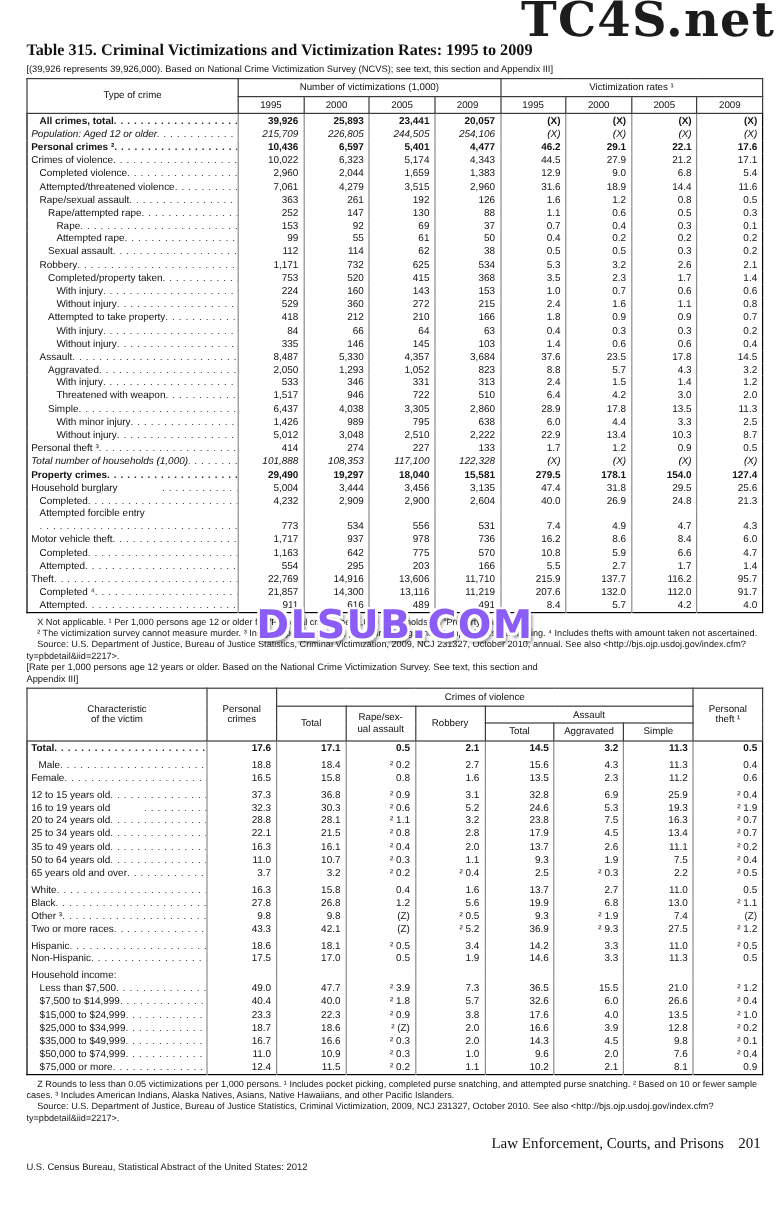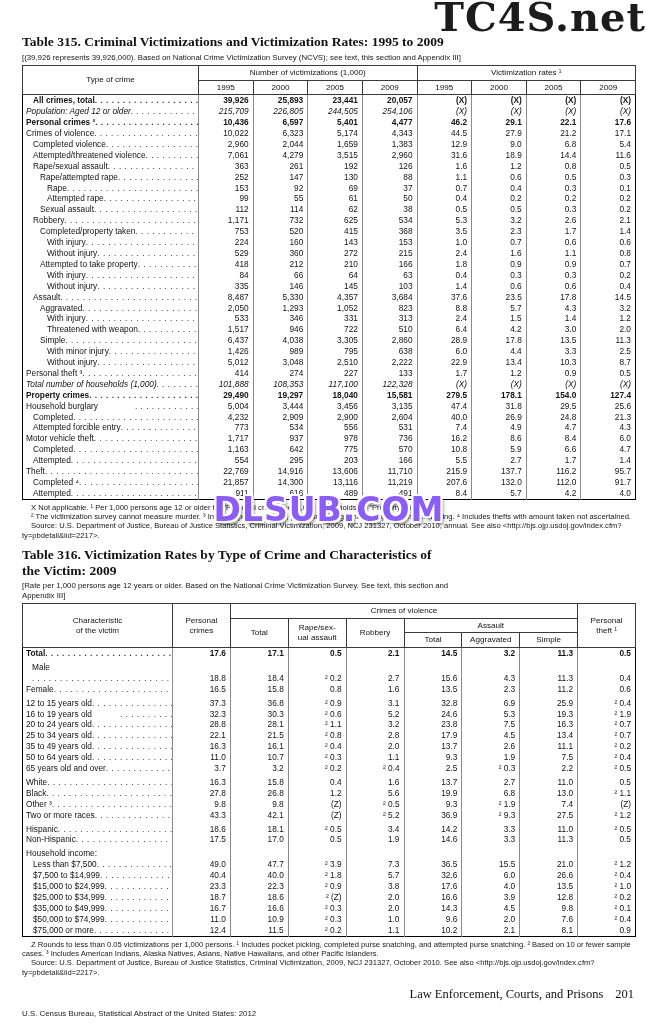--- a/index.html
+++ b/index.html
@@ -545,21 +545,21 @@
             <td class="num">2,909</td>
             <td class="num">2,900</td>
             <td class="num">2,604</td>
             <td class="num">40.0</td>
             <td class="num">26.9</td>
             <td class="num">24.8</td>
             <td class="num">21.3</td>
           </tr>
           <tr>
             <td class="stub">
-              <div class="sw" style="padding-left: 7px;">
+              <div class="sw" style="padding-left: 7px; flex-direction: column;">
                 <span class="lab">Attempted forcible entry</span>
                 <span class="dots"> . . . . . . . . . . . . . . . . . . . . . . . . . . . . . . . . . . . . . . . . . . . . . . . . . . . . . . . . . . . . </span>
               </div>
             </td>
             <td class="num">773</td>
             <td class="num">534</td>
             <td class="num">556</td>
             <td class="num">531</td>
             <td class="num">7.4</td>
             <td class="num">4.9</td>
@@ -665,22 +665,20 @@
         </tbody>
     </table>
 
     <div class="fnblock">
       <div class="wm wm-mid" style="color: #8b5cf6;">DLSUB.COM</div>
       <p class="fn">X Not applicable. ¹ Per 1,000 persons age 12 or older for “Personal crime”; per 1,000 households for “Property crime.”</p>
       <p class="fn">² The victimization survey cannot measure murder. ³ Includes pocket picking, purse snatching, and attempted purse snatching. ⁴ Includes thefts with amount taken not ascertained.</p>
       <p class="fn">Source: U.S. Department of Justice, Bureau of Justice Statistics, Criminal Victimization, 2009, NCJ 231327, October 2010, annual. See also &lt;http://bjs.ojp.usdoj.gov/index.cfm?ty=pbdetail&amp;iid=2217&gt;.</p>
     </div>
 
-    <h1 class="ttl ttl2">Table 316. Victimization Rates by Type of Crime and Characteristics of
-the Victim: 2009</h1>
     <div class="tnote">[Rate per 1,000 persons age 12 years or older. Based on the National Crime Victimization Survey. See text, this section and
 Appendix III]</div>
 
     <table class="t t316">
       <colgroup>
           <col class="c-stub316">
           <col span="8">
         </colgroup>
       <thead>
         <tr>
@@ -717,21 +715,21 @@
             <td class="num">17.1</td>
             <td class="num">0.5</td>
             <td class="num">2.1</td>
             <td class="num">14.5</td>
             <td class="num">3.2</td>
             <td class="num">11.3</td>
             <td class="num">0.5</td>
           </tr>
           <tr class="gap">
             <td class="stub">
-              <div class="sw" style="padding-left: 6px; flex-direction: column;">
+              <div class="sw" style="padding-left: 6px;">
                 <span class="lab">Male</span>
                 <span class="dots"> . . . . . . . . . . . . . . . . . . . . . . . . . . . . . . . . . . . . . . . . . . . . . . . . . . . . . . . . . . . . </span>
               </div>
             </td>
             <td class="num">18.8</td>
             <td class="num">18.4</td>
             <td class="num">² 0.2</td>
             <td class="num">2.7</td>
             <td class="num">15.6</td>
             <td class="num">4.3</td>

